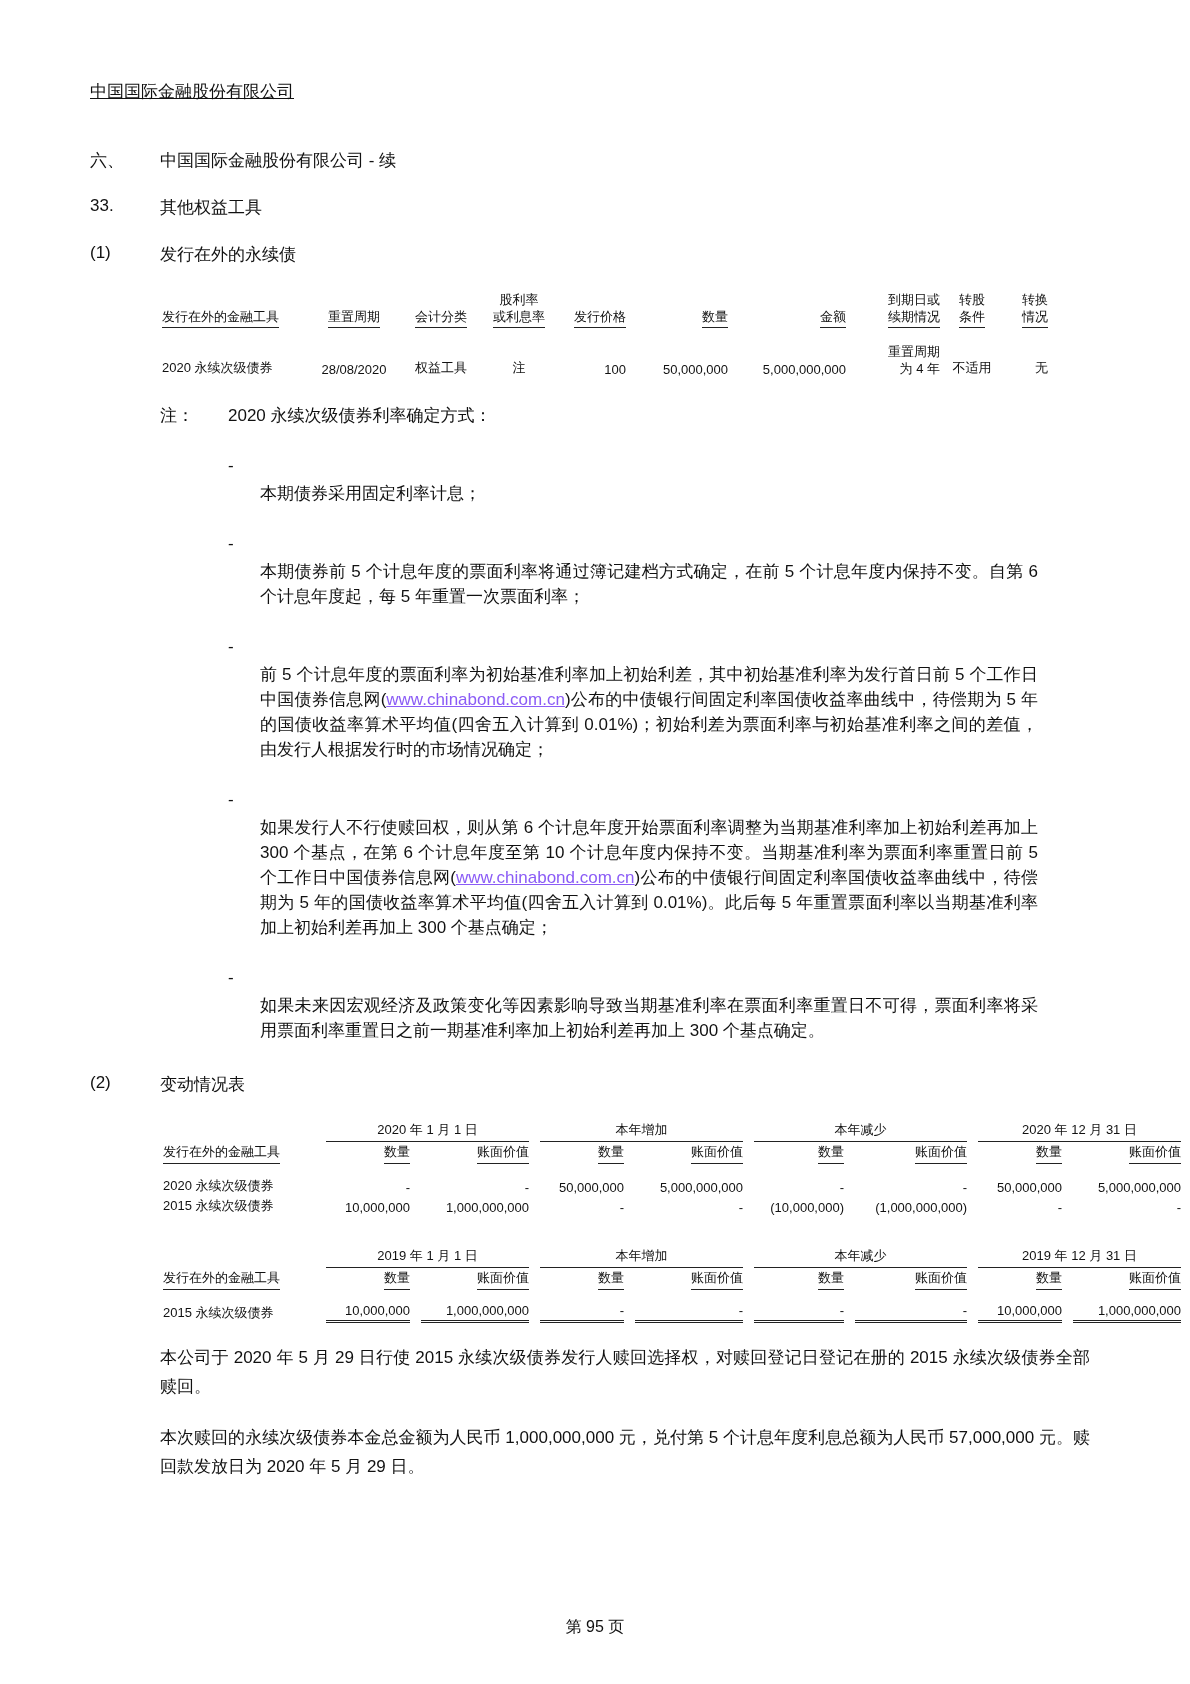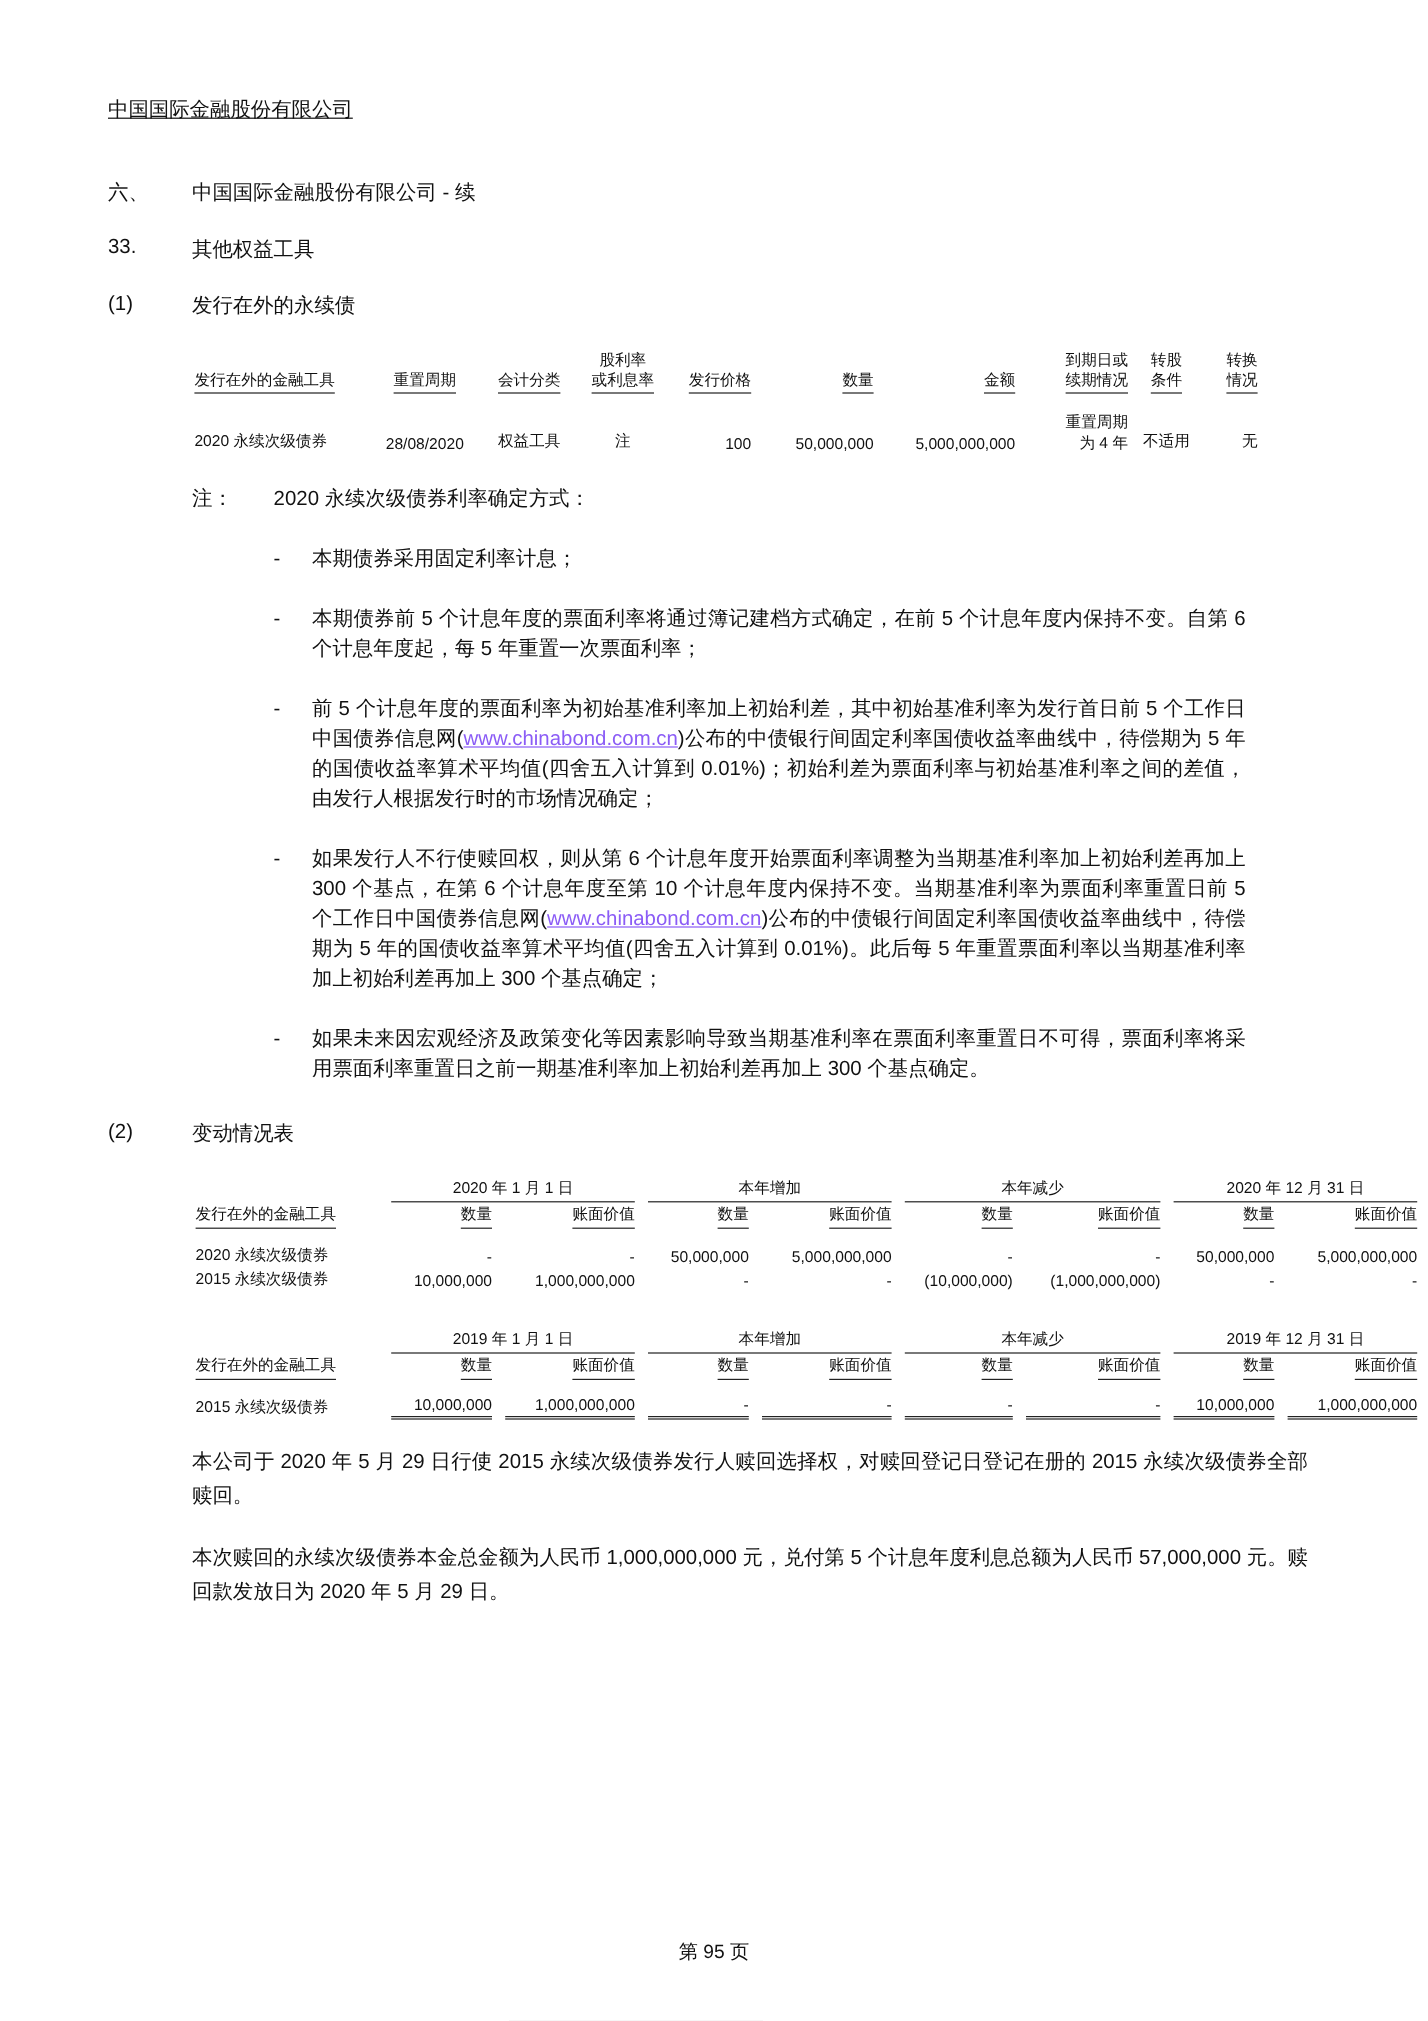--- a/index.html
+++ b/index.html
@@ -34,21 +34,21 @@
   .ct .topline { border-top:1px solid #222; }
   .ct .dbl { border-bottom:3px double #222; padding-bottom:2px; }
   .ct-wrap2020 { margin-bottom:30px; }
   .ct-wrap2019 { margin-bottom:20px; }
 
   
   .note-head { display:flex; margin-bottom:26px; }
   .note-head .nlab { width:68px; flex:0 0 68px; }
   .bullet { display:flex; margin-left:138px; margin-right:52px; margin-bottom:25px; line-height:25px; }
   .bullet .marker { width:32px; flex:0 0 32px; }
-  .bullet .btxt { text-align:justify; }
+  .bullet .btxt { text-align:justify;margin-top:28px; }
   a.link { color:#8b5cf6; text-decoration:underline; cursor:pointer; }
 
   .para { margin-left:70px; line-height:29px; text-align:justify; margin-bottom:22px; }
   .footer { position:absolute; bottom:46px; left:0; width:100%; text-align:center; font-size:16px; }
 </style>
 </head>
 <body>
 
 <div class="page">
 

